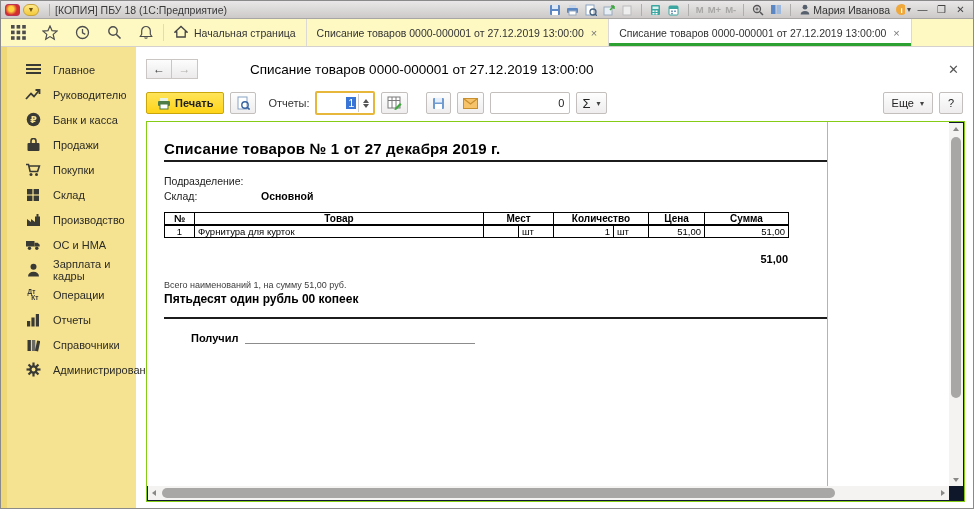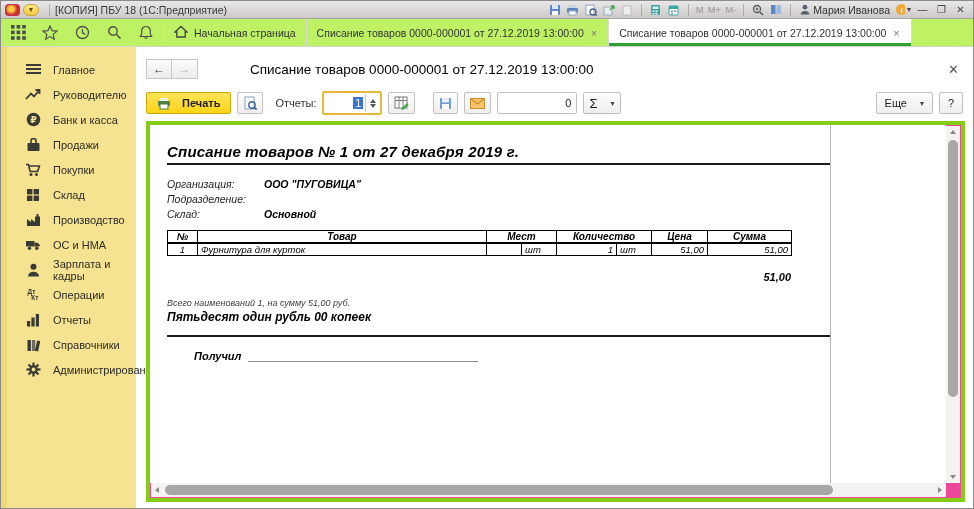--- a/index.html
+++ b/index.html
@@ -14,21 +14,21 @@
   .tb-sep { width:1px; height:12px; background:#b0adad; margin:0 5px; }
   .tb-title { flex:0 0 auto; }
   .tb-spacer { flex:1; }
   .tb-ico { width:16px; height:14px; display:inline-flex; align-items:center; justify-content:center; margin:0 1px; }
   .tb-ico svg { display:block; }
   .tb-mem { color:#a9a6a6; font-size:9.5px; font-weight:bold; margin:0 2px; }
   .tb-user { display:inline-flex; align-items:center; gap:3px; margin:0 4px; color:#333; }
   .tb-winbtn { width:17px; height:14px; text-align:center; line-height:13px; font-size:10px; color:#444; margin-left:2px; }
 
   
-  .tabbar { height:28px; flex:0 0 28px; background:#bef264; border-bottom:1px solid #d4d1cf; display:flex; align-items:stretch; }
+  .tabbar { height:28px; flex:0 0 28px; background:#fef9c3; border-bottom:1px solid #d4d1cf; display:flex; align-items:stretch; }
   .tab-tools { display:flex; align-items:center; padding:0 8px; gap:14px; }
   .tool-ico { width:18px; height:18px; display:flex; align-items:center; justify-content:center; color:#4d4d4d; font-size:14px; }
   .tab-sep { width:1px; background:#dbd8d6; margin:5px 0; }
   .tab { display:flex; align-items:center; gap:6px; padding:0 10px; font-size:10.5px; color:#333; border-right:1px solid #dbd8d6; position:relative; white-space:nowrap; }
   .tab .home-ico { font-size:13px; color:#444; }
   .tab .tab-close { color:#777; font-size:11px; padding:0 1px; }
   .tab.active { background:#fff; }
   .tab.active::after { content:""; position:absolute; left:0; right:0; bottom:0; height:3px; background:#2da131; }
 
   
@@ -45,38 +45,38 @@
   
   .form-header { height:40px; flex:0 0 40px; display:flex; align-items:center; padding:4px 10px 0 10px; }
   .nav-btns { display:flex; }
   .nav-btn { width:26px; height:20px; border:1px solid #c9c6c4; background:linear-gradient(#fdfdfd,#eceaea); display:flex; align-items:center; justify-content:center; font-size:12px; color:#3f3f3f; }
   .nav-btn.fwd { border-left:none; color:#b3b0ae; }
   .form-title { margin-left:52px; font-size:13.5px; color:#000; }
   .form-close { margin-left:auto; color:#555; font-size:13px; padding:0 4px; }
 
   
   .form-toolbar { height:32px; flex:0 0 32px; display:flex; align-items:center; padding:0 10px; gap:6px; }
-  .btn { height:22px; border:1px solid #c2bfbd; background:linear-gradient(#fefefe,#efeded); border-radius:2px; display:inline-flex; align-items:center; justify-content:center; padding:0 5px; gap:11px; font-size:11px; color:#222; }
+  .btn { height:22px; border:1px solid #c2bfbd; background:linear-gradient(#fefefe,#efeded); border-radius:2px; display:inline-flex; align-items:center; justify-content:center; padding:0 5px; gap:4px; font-size:11px; color:#222; }
   .btn-print { background:linear-gradient(#ffe45a,#ffd417); border:1px solid #c9a60b; font-weight:bold; padding:0 10px; }
   .copies-label { margin-left:6px; color:#333; }
   .spin-wrap { display:inline-flex; align-items:center; height:24px; border:2px solid #e7b73c; border-radius:2px; background:#fff; padding:1px; }
   .spin-val { width:40px; height:18px; font-size:11px; display:flex; align-items:center; justify-content:flex-end; padding-right:2px; }
   .spin-sel { background:#3875d7; color:#fff; padding:0 2px; }
   .spin-ctl { width:14px; height:18px; border-left:1px solid #cfcccc; display:flex; flex-direction:column; align-items:center; justify-content:center; gap:1px; }
   .spin-ctl i { display:block; width:0; height:0; border-left:3px solid transparent; border-right:3px solid transparent; }
   .spin-up { border-bottom:4px solid #555; }
   .spin-dn { border-top:4px solid #555; }
   .counter-field { width:80px; height:22px; border:1px solid #c2bfbd; border-radius:2px; display:flex; align-items:center; justify-content:flex-end; padding:0 5px; font-size:11px; color:#222; background:#fff; }
   .tool-spacer { flex:1; }
   .btn-more { padding:0 8px; }
   .caret { font-size:8px; color:#444; margin-left:2px; }
   .sigma { font-size:13px; }
 
   
-  .doc-area { flex:1; margin:2px 8px 6px 10px; border:4px solid #84cc16; position:relative; background:#ec4899; overflow:hidden;font-style:italic; }
+  .doc-area { flex:1; margin:2px 8px 6px 10px; border:1px solid #84cc16; position:relative; background:#0f172a; overflow:hidden; }
   .doc-page { position:absolute; inset:0 15px 15px 0; background:#fff; overflow:hidden; }
   .page-line { position:absolute; top:0; bottom:0; left:680px; width:1px; background:#b5b3b0; }
   .doc-content { padding:18px 0 0 17px; color:#000; }
   .doc-title { font-size:15px; font-weight:bold; letter-spacing:.2px; }
   .rule { height:2px; background:#1c1c1c; width:663px; margin-top:3px; }
   .fields { margin-top:11px; }
   .f-row { display:flex; height:15px; align-items:center; }
   .f-label { width:97px; font-size:10.5px; color:#1d1d1d; }
   .f-value { font-size:10.5px; font-weight:bold; }
 
@@ -491,24 +491,20 @@
       </div>
 
       <div class="doc-area">
         <div class="doc-page">
           <div class="page-line"></div>
           <div class="doc-content">
             <div class="doc-title">Списание товаров № 1 от 27 декабря 2019 г.</div>
             <div class="rule"></div>
             <div class="fields">
               <div class="f-row">
-                  <span class="f-label">Организация:</span>
-                  <span class="f-value">ООО "ПУГОВИЦА"</span>
-                </div>
-              <div class="f-row">
                   <span class="f-label">Подразделение:</span>
                   <span class="f-value"></span>
                 </div>
               <div class="f-row">
                   <span class="f-label">Склад:</span>
                   <span class="f-value">Основной</span>
                 </div>
             </div>
             <table class="goods">
               <colgroup>

